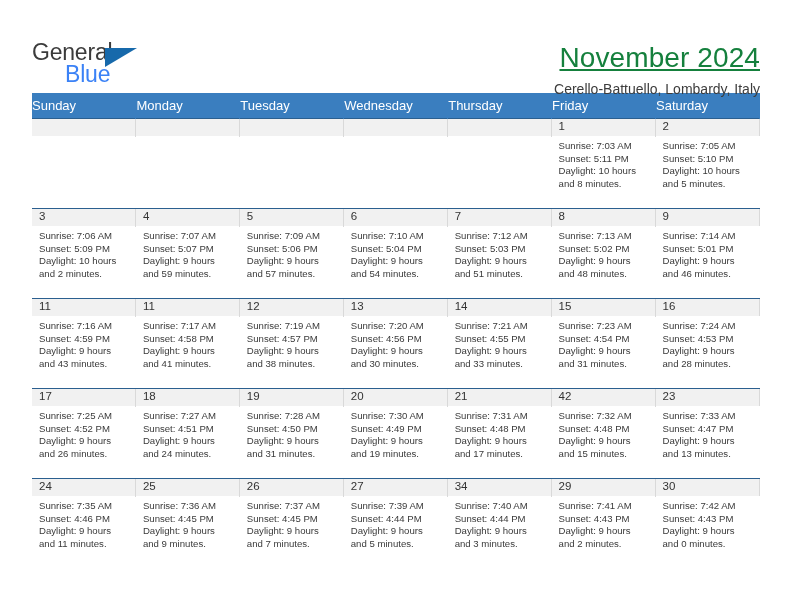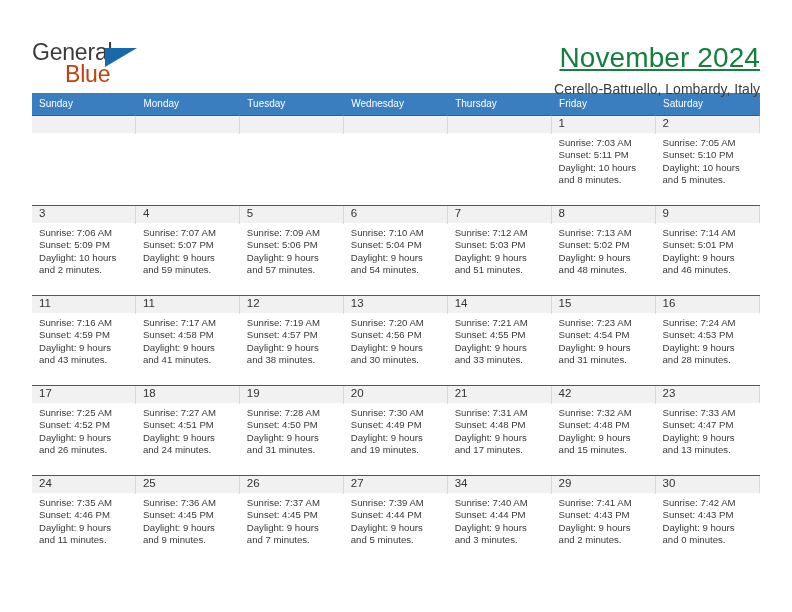--- a/index.html
+++ b/index.html
@@ -36,21 +36,21 @@
   }
   .logo-general {
     font-size: 23px;
     color: #3b3b3b;
     letter-spacing: -0.2px;
     line-height: 26px;
     font-family: "Liberation Sans", sans-serif;
   }
   .logo-blue {
     font-size: 23px;
-    color: #c2410c;
+    color: #3b82f6;
     letter-spacing: -0.2px;
     line-height: 24px;
     padding-left: 33px;
     display: block;
     margin-top: -3px;
   }
   .logo-triangle {
     position: absolute;
     left: 73px;
     top: 9px;
@@ -82,24 +82,24 @@
   
   .calendar {
     width: 728px;
     border-collapse: collapse;
     table-layout: fixed;
   }
 
   .calendar thead th {
     background: #3a7ebf;
     color: #ffffff;
-    font-size: 10px;
+    font-size: 13px;
     font-weight: normal;
     text-align: left;
-    padding: 5px 0 5px 7px;
+    padding: 5px 0 5px 0;
     height: 22px;
     border-right: 1px solid #3a7ebf;
   }
 
   .calendar tbody td {
     vertical-align: top;
     padding: 0;
     border-top: 1px solid #2b5f8f;
     height: 90px;
     width: 104px;

